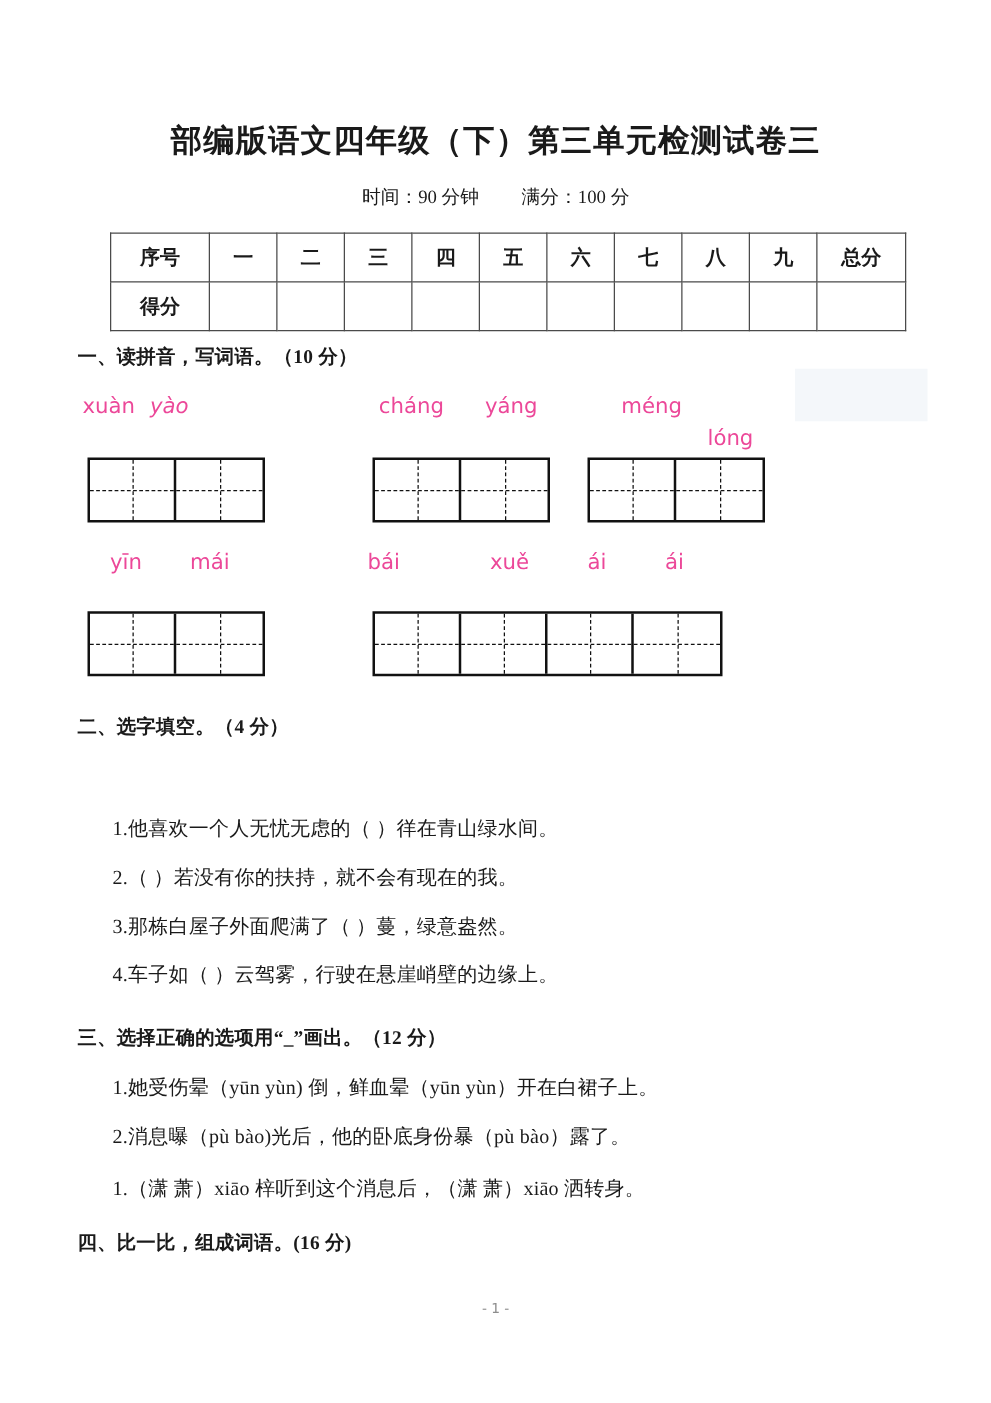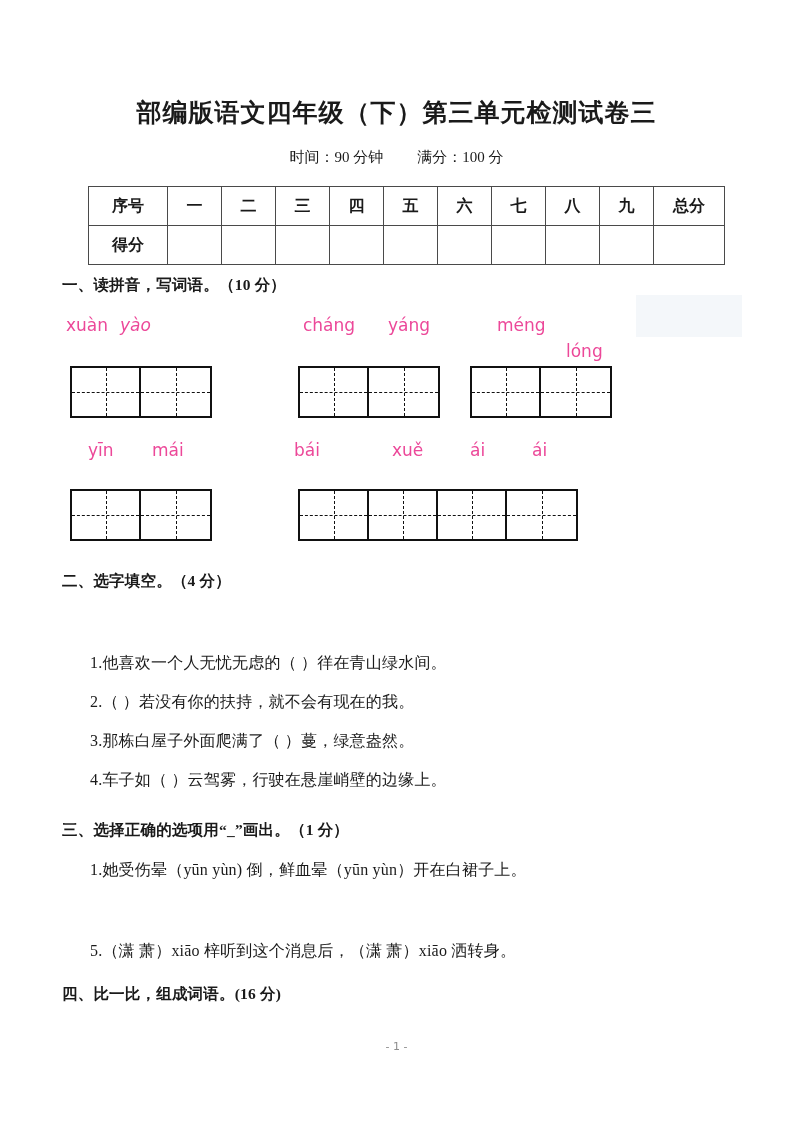--- a/index.html
+++ b/index.html
@@ -250,22 +250,23 @@
   </div>
 
   <div class="sec-head" style="top:571px;">二、选字填空。（4 分）</div>
 
 
   <div class="qline" style="top:653px;">1.他喜欢一个人无忧无虑的（      ）徉在青山绿水间。</div>
   <div class="qline" style="top:692px;">2.（      ）若没有你的扶持，就不会有现在的我。</div>
   <div class="qline" style="top:731px;">3.那栋白屋子外面爬满了（      ）蔓，绿意盎然。</div>
   <div class="qline" style="top:770px;">4.车子如（      ）云驾雾，行驶在悬崖峭壁的边缘上。</div>
 
-  <div class="sec-head" style="top:820px;">三、选择正确的选项用“_”画出。（1 分）</div>
+  <div class="sec-head" style="top:820px;">三、选择正确的选项用“_”画出。（12 分）</div>
 
   <div class="qline" style="top:860px;">1.她受伤晕（yūn    yùn) 倒，鲜血晕（yūn    yùn）开在白裙子上。</div>
-  <div class="qline" style="top:941px;">5.（潇    萧）xiāo 梓听到这个消息后，（潇    萧）xiāo 洒转身。</div>
+  <div class="qline" style="top:899px;">2.消息曝（pù    bào)光后，他的卧底身份暴（pù    bào）露了。</div>
+  <div class="qline" style="top:941px;">1.（潇    萧）xiāo 梓听到这个消息后，（潇    萧）xiāo 洒转身。</div>
 
   <div class="sec-head" style="top:984px;">四、比一比，组成词语。(16 分)</div>
 
   <div class="page-number">- 1 -</div>
 
 </div>
 
 </body></html>

